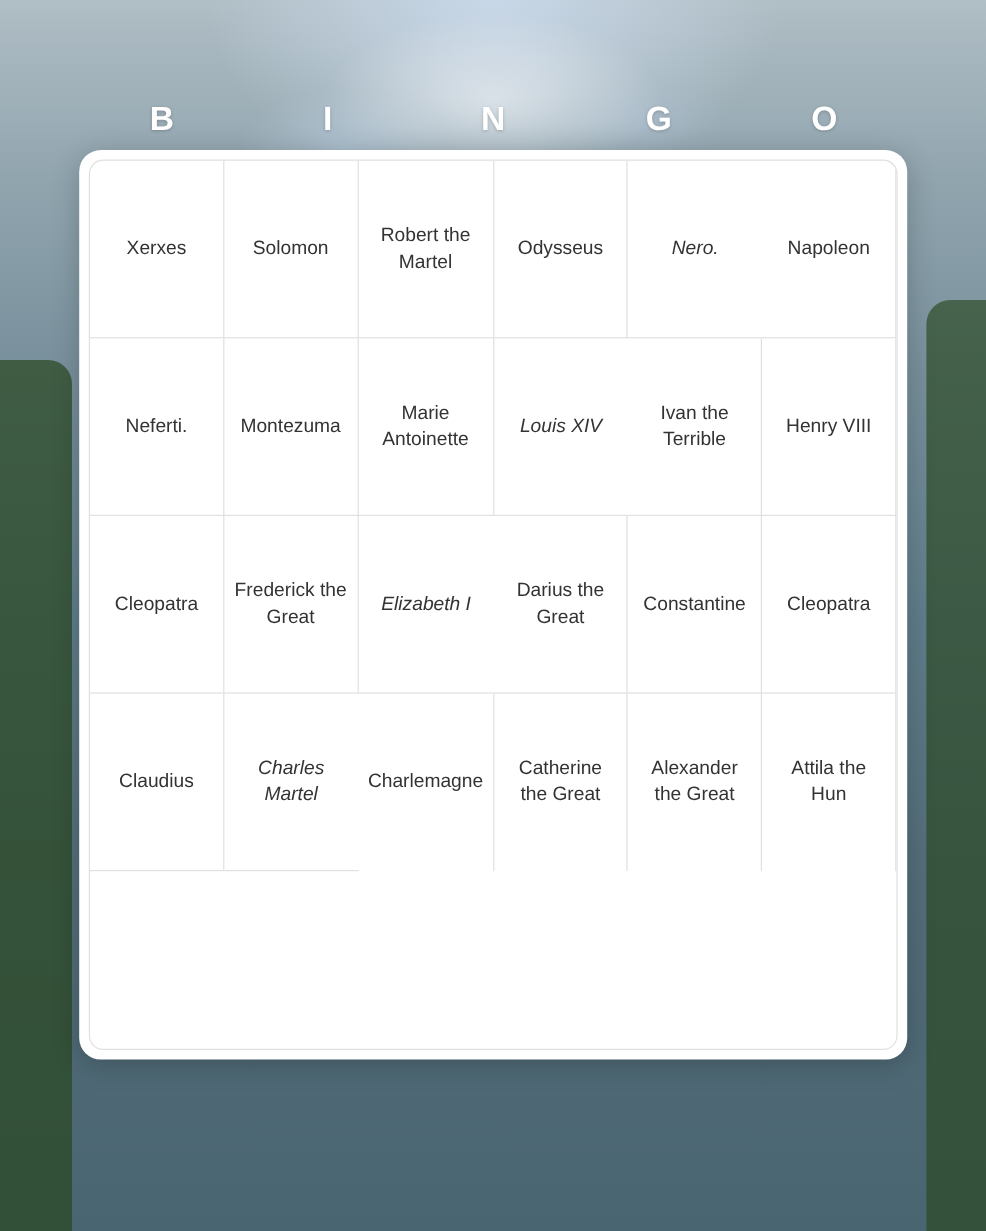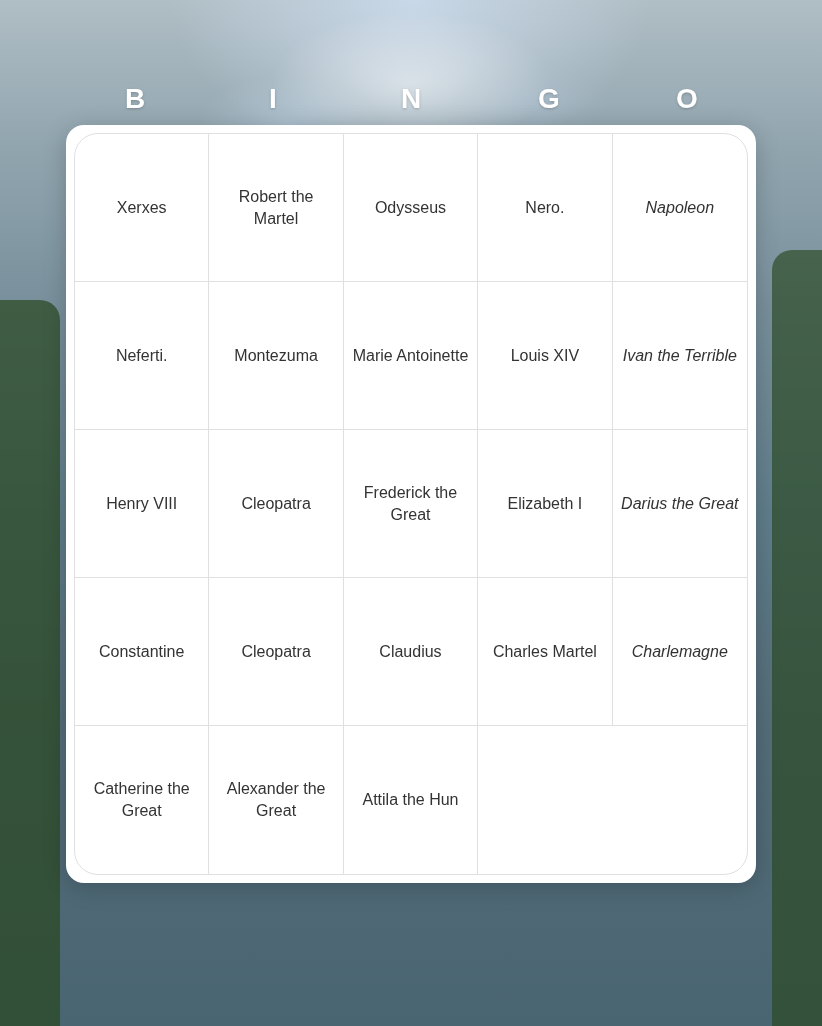--- a/index.html
+++ b/index.html
@@ -105,24 +105,24 @@
     .bingo-card {
       background: white;
       border-radius: 18px;
       width: 690px;
       padding: 8px;
       box-shadow: 0 4px 24px rgba(0,0,0,0.2);
     }
 
     .bingo-grid {
       display: grid;
-      grid-template-columns: repeat(5, 1fr);
+      grid-template-columns: repeat(6, 1fr);
       grid-template-rows: repeat(5, 1fr);
       border: 1.5px solid #e0e0e0;
-      border-radius: 24px;
+      border-radius: 12px;
       overflow: hidden;
     }
 
     .bingo-cell {
       display: flex;
       align-items: center;
       justify-content: center;
       text-align: center;
       min-height: 148px;
       padding: 12px 8px;
@@ -164,20 +164,21 @@
       <div class="bingo-letter">I</div>
       <div class="bingo-letter">N</div>
       <div class="bingo-letter">G</div>
       <div class="bingo-letter">O</div>
     </div>
 
   <div class="bingo-card">
     <div class="bingo-grid">
 
     <div class="bingo-cell">Xerxes</div>
+        <div class="bingo-cell">Solomon</div>
         <div class="bingo-cell">Robert the Martel</div>
         <div class="bingo-cell">Odysseus</div>
         <div class="bingo-cell">Nero.</div>
         <div class="bingo-cell">Napoleon</div>
         <div class="bingo-cell">Neferti.</div>
         <div class="bingo-cell">Montezuma</div>
         <div class="bingo-cell">Marie Antoinette</div>
         <div class="bingo-cell">Louis XIV</div>
         <div class="bingo-cell">Ivan the Terrible</div>
         <div class="bingo-cell">Henry VIII</div>

